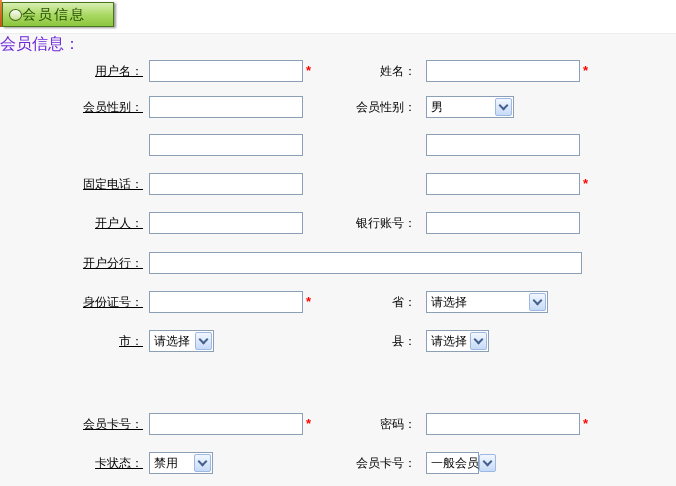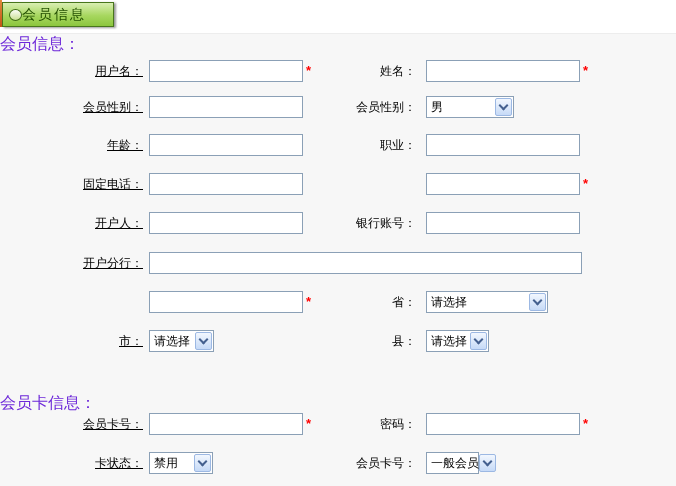--- a/index.html
+++ b/index.html
@@ -124,25 +124,23 @@
       <div class="select" style="width:88px">
         <span class="select-value">男</span>
         <span class="select-btn">
             <i class="chev"></i>
           </span>
       </div>
     </div>
   </div>
 
   <div class="row" style="top:134px">
-    <div class="cell lbl c-label1">年龄：</div>
-    <div class="cell c-field1">
-      <input class="txt w-std" style="">
-    </div>
-    <div class="cell lbl c-label2">职业：</div>
+    <div class="cell c-field1">
+      <input class="txt w-std" style="">
+    </div>
     <div class="cell c-field2">
       <input class="txt w-std" style="">
     </div>
   </div>
 
   <div class="row" style="top:173px">
     <div class="cell lbl c-label1">固定电话：</div>
     <div class="cell c-field1">
       <input class="txt w-std" style="">
     </div>
@@ -164,20 +162,21 @@
     <div class="cell c-field1">
       <input class="txt w-std" style="">
     </div>
     <div class="cell lbl c-label2">银行账号：</div>
     <div class="cell c-field2">
       <input class="txt w-std" style="">
     </div>
   </div>
 
   <div class="row" style="top:291px">
+    <div class="cell lbl c-label1">身份证号：</div>
     <div class="cell c-field1">
       <input class="txt w-std" style="">
       <span class="req">*</span>
     </div>
     <div class="cell lbl c-label2">省：</div>
     <div class="cell c-field2">
       <div class="select" style="width:122px">
         <span class="select-value">请选择</span>
         <span class="select-btn">
             <i class="chev"></i>
@@ -201,21 +200,20 @@
       <div class="select" style="width:63px">
         <span class="select-value">请选择</span>
         <span class="select-btn">
             <i class="chev"></i>
           </span>
       </div>
     </div>
   </div>
 
 
-  <div class="section-lbl" style="top:395px">会员卡信息：</div>
 
   <div class="row" style="top:413px">
     <div class="cell lbl c-label1">会员卡号：</div>
     <div class="cell c-field1">
       <input class="txt w-std" style="">
       <span class="req">*</span>
     </div>
     <div class="cell lbl c-label2">密码：</div>
     <div class="cell c-field2">
       <input class="txt w-std" style="">

